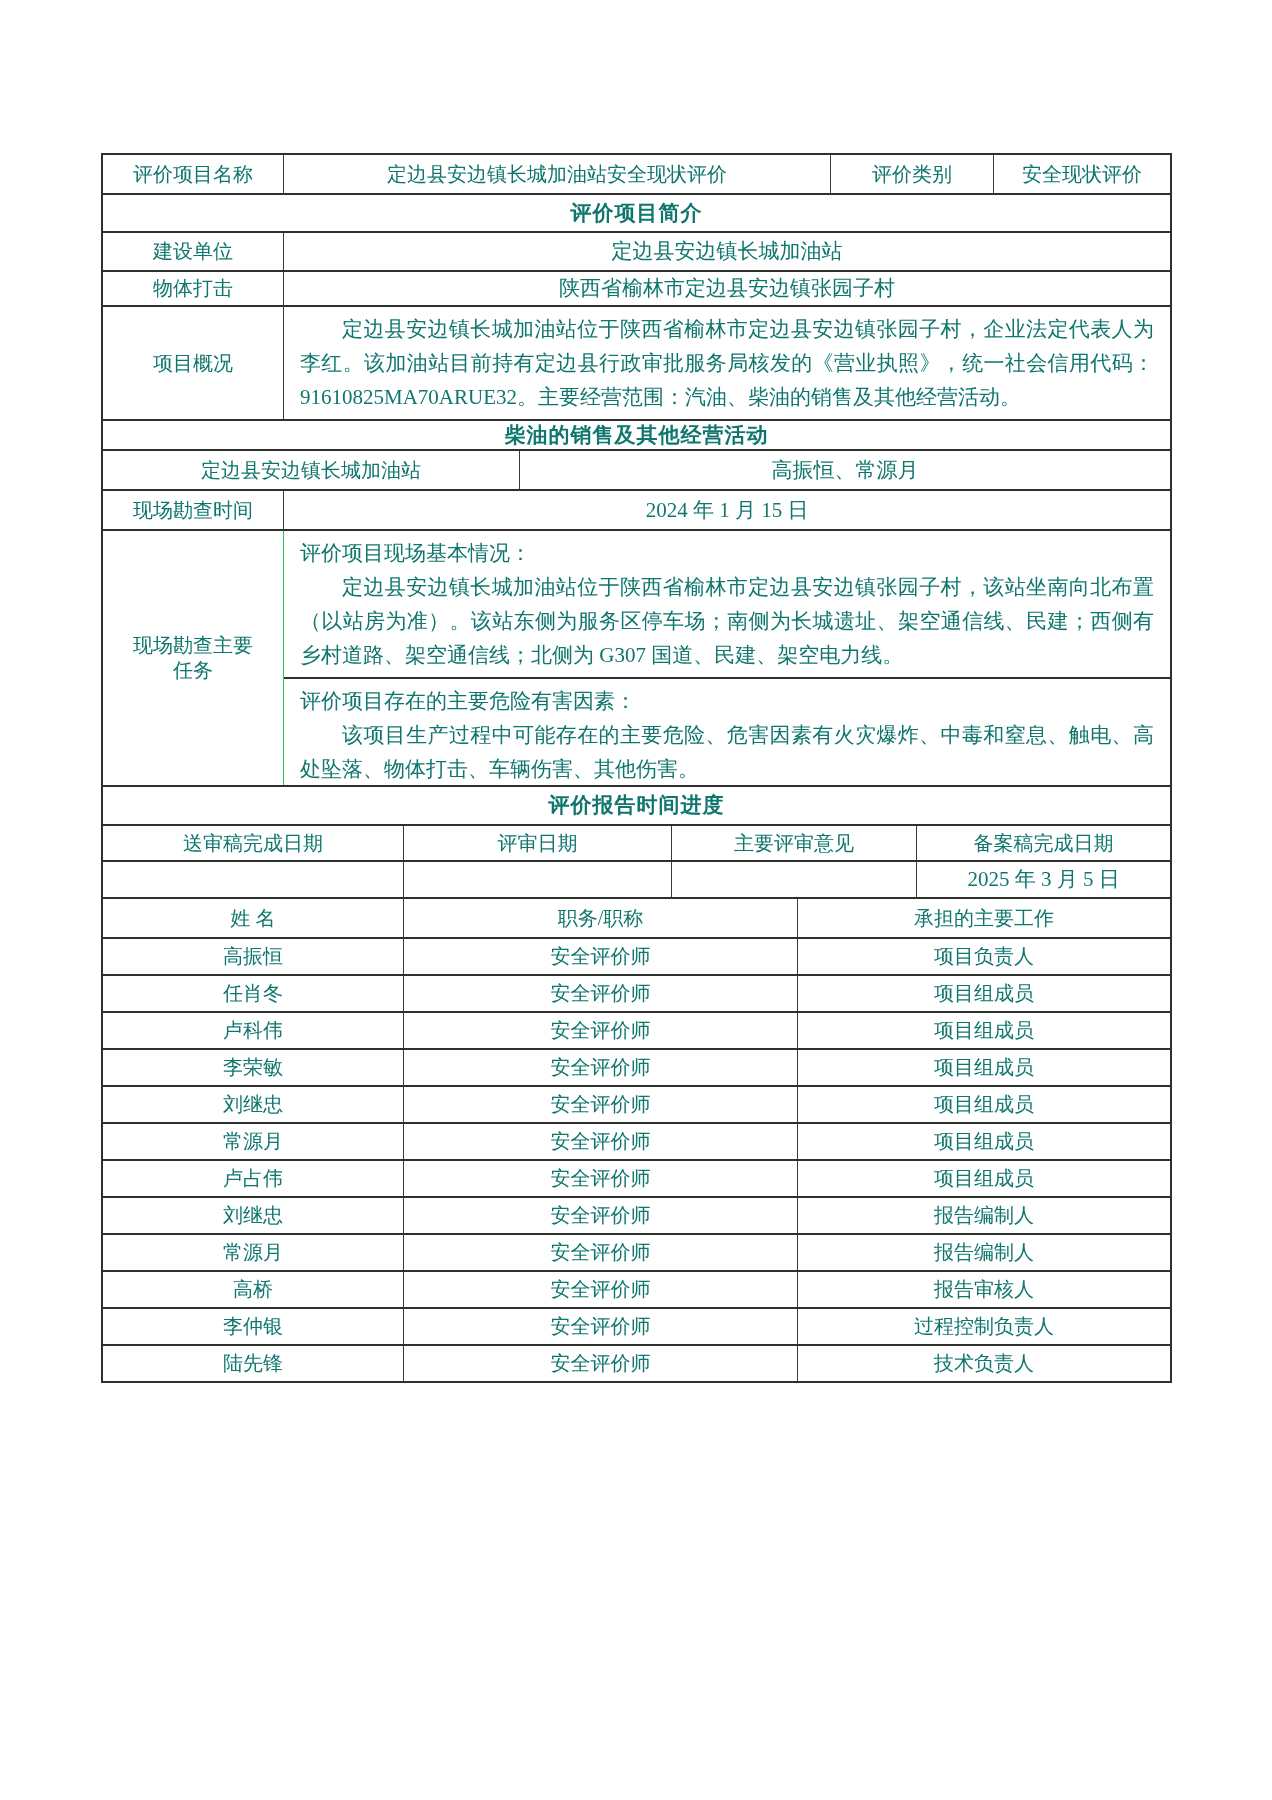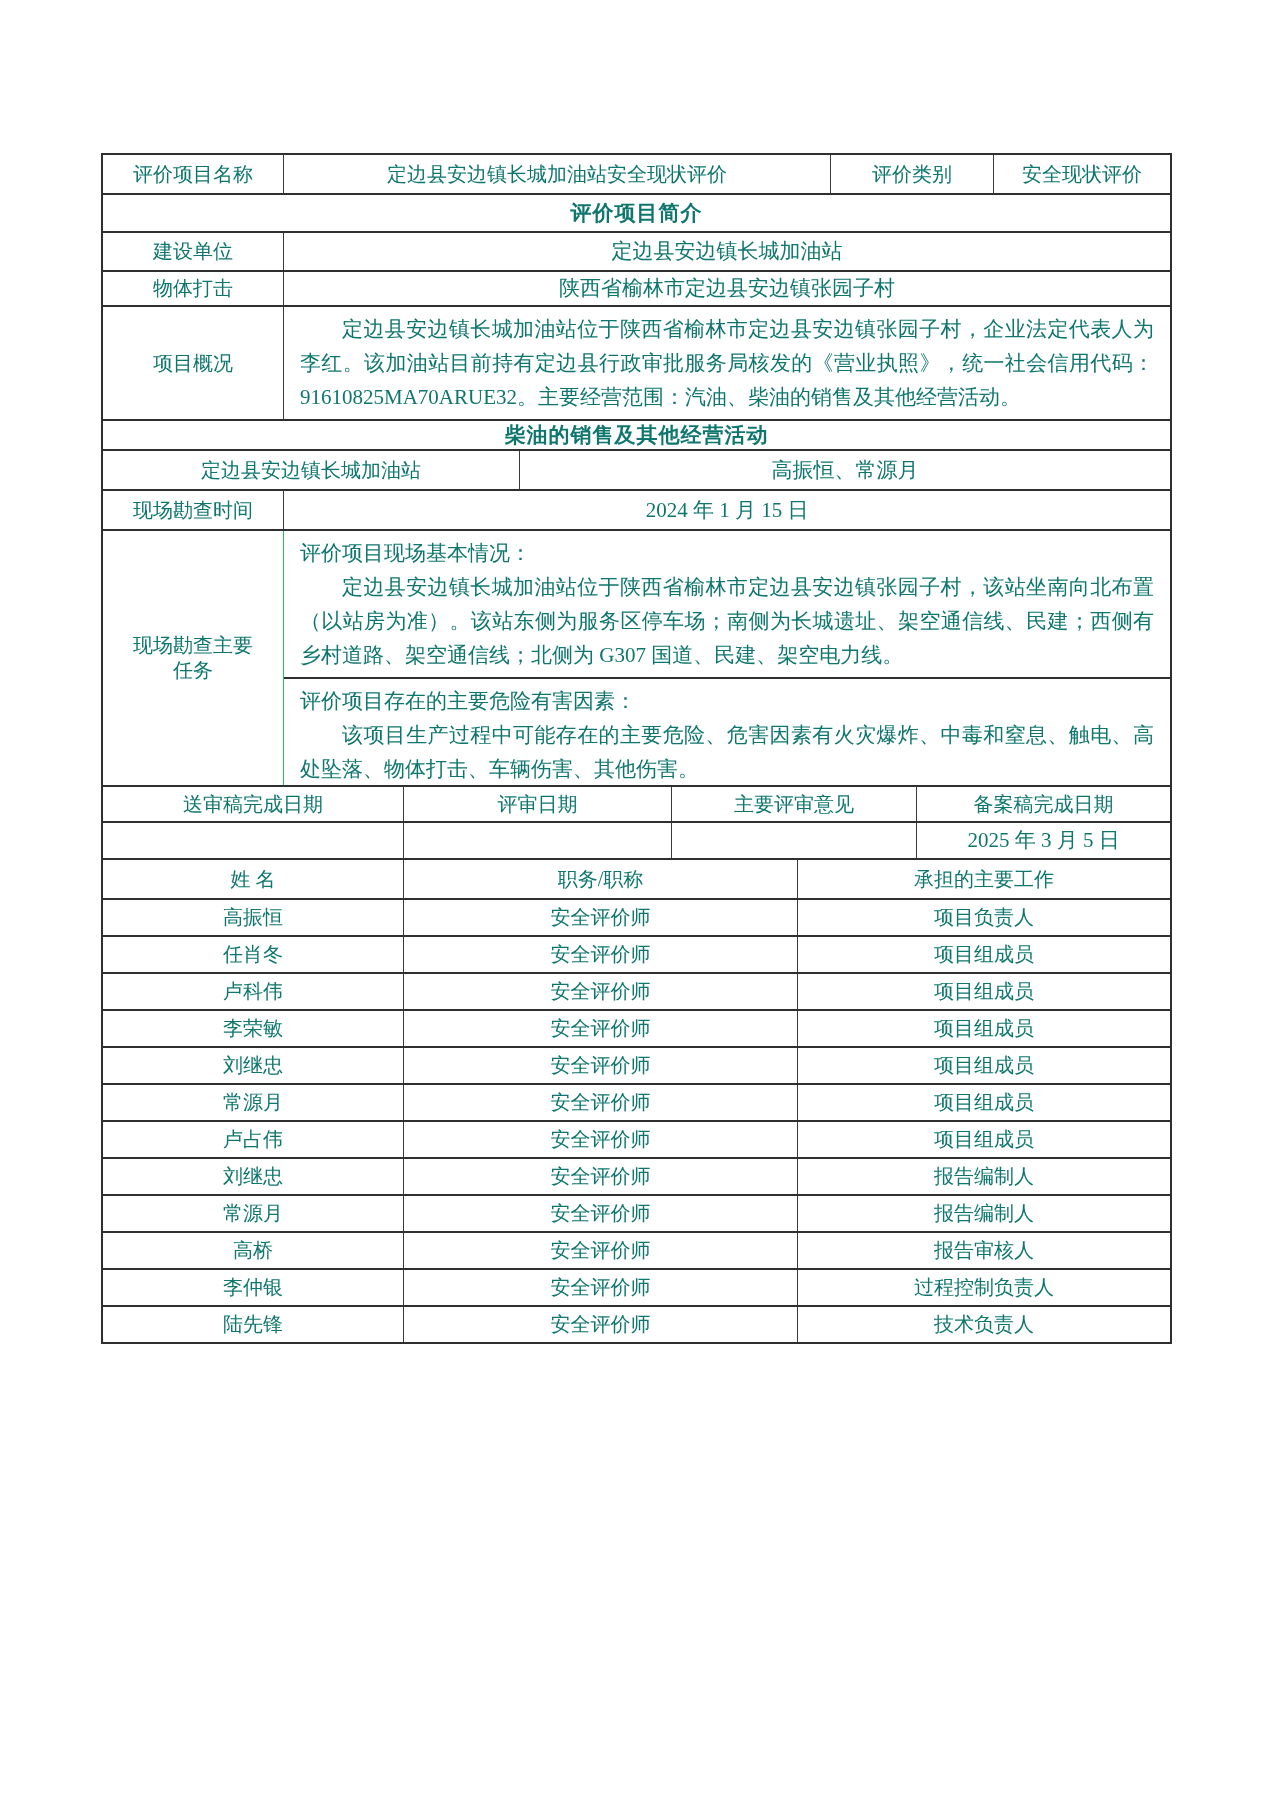--- a/index.html
+++ b/index.html
@@ -133,20 +133,23 @@
           <p class="para-title">评价项目现场基本情况：</p>
           <p class="para-indent">定边县安边镇长城加油站位于陕西省榆林市定边县安边镇张园子村，该站坐南向北布置（以站房为准）。该站东侧为服务区停车场；南侧为长城遗址、架空通信线、民建；西侧有乡村道路、架空通信线；北侧为 G307 国道、民建、架空电力线。</p>
         </div>
         <div class="subcell para-cell" style="flex:1">
           <p class="para-title">评价项目存在的主要危险有害因素：</p>
           <p class="para-indent">该项目生产过程中可能存在的主要危险、危害因素有火灾爆炸、中毒和窒息、触电、高处坠落、物体打击、车辆伤害、其他伤害。</p>
         </div>
       </div>
     </div>
 
+    <div class="row" style="height:39px">
+      <div class="cell section-header" style="flex:1">评价报告时间进度</div>
+    </div>
 
     <div class="row" style="height:36px">
       <div class="cell" style="width:300px">送审稿完成日期</div>
       <div class="cell" style="width:268px">评审日期</div>
       <div class="cell" style="width:245px">主要评审意见</div>
       <div class="cell" style="flex:1">备案稿完成日期</div>
     </div>
 
     <div class="row" style="height:37px">
       <div class="cell val" style="width:300px"></div>

